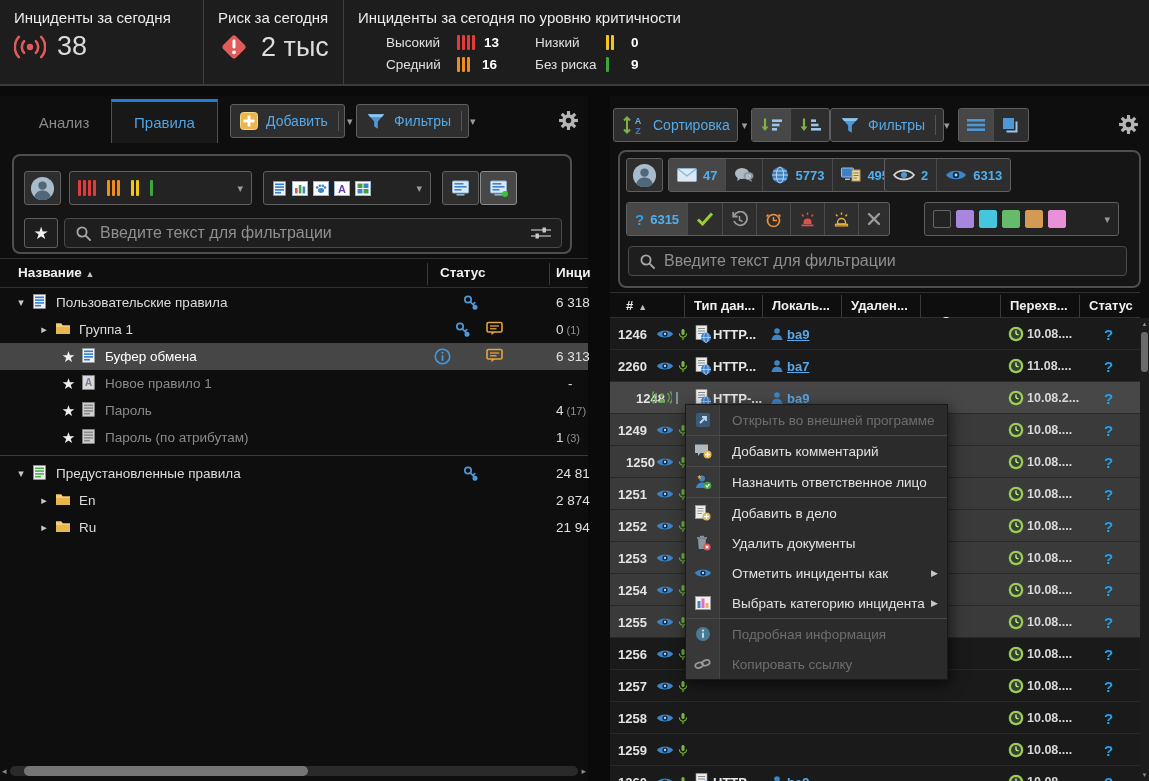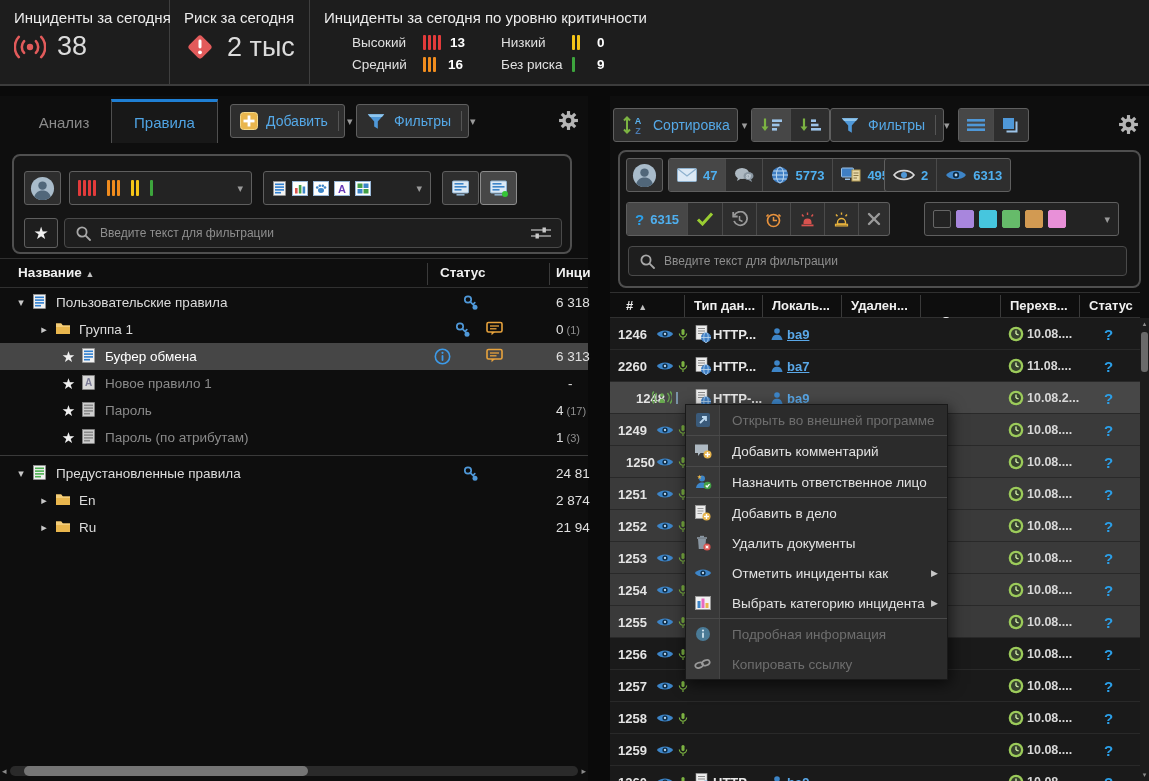--- a/index.html
+++ b/index.html
@@ -2,21 +2,21 @@
 <html><head>
 <meta charset="utf-8">
 <style>
 *{box-sizing:border-box;margin:0;padding:0}
 body{background:#000;font-family:"Liberation Sans",sans-serif}
 .screen{position:relative;width:1149px;height:781px;background:#0a0a0a;overflow:hidden;color:#ddd;font-size:14px}
 .icon{display:inline-flex;align-items:center;justify-content:center;line-height:0}
 
 .topbar{position:absolute;left:0;top:0;width:1149px;height:86px;background:#1d1d1d;border-bottom:2px solid #3c3c3c;display:flex}
 .card{padding:9px 14px;border-right:1px solid #3f3f3f;height:100%}
-.card-inc{width:170px}.card-risk{width:140px}.card-sev{flex:1;border-right:none}
+.card-inc{width:204px}.card-risk{width:140px}.card-sev{flex:1;border-right:none}
 .card-title{font-size:15px;color:#ececec;white-space:nowrap}
 .card-row{display:flex;align-items:center;gap:11px;margin-top:5px}
 .card-value{font-size:27px;color:#dcdcdc}
 .sev-grid{display:grid;grid-auto-flow:column;grid-template-rows:repeat(2,auto);gap:7px 36px;margin:9px 0 0 28px;width:max-content}
 .sev-item{display:flex;align-items:center;gap:9px;font-size:13.5px}
 .sev-label{min-width:62px;color:#e0e0e0}
 .sev-bars{display:flex;gap:2px;min-width:16px}
 .sev-bar{width:3px;height:15px;border-radius:1px}
 .sev-value{font-weight:bold;color:#fff}
 
@@ -24,21 +24,21 @@
 .btn .caret{color:#9a9a9a;font-size:11px;border-left:1px solid #555;padding-left:8px;margin-left:2px;height:20px;display:flex;align-items:center}
 .iconbtn{position:absolute;height:34px;background:#2e2e2e;border:1px solid #5f5f5f;border-radius:3px;display:flex;align-items:center;justify-content:center}
 .pressed{background:#474747;border-color:#8c8c8c}
 .grp{position:absolute;height:34px;display:flex;border:1px solid #5f5f5f;border-radius:3px;overflow:hidden;background:#2e2e2e}
 .grp>span{display:flex;align-items:center;gap:6px;padding:0 8px;border-right:1px solid #4a4a4a;color:#4fb0f0;font-weight:bold;font-size:13px}
 .grp>span:last-child{border-right:none}
 .grp .on{background:#474747}
 .dd{position:absolute;height:34px;background:#232323;border:1px solid #5f5f5f;border-radius:3px;display:flex;align-items:center;gap:5px;padding:0 8px}
 .dd .caret{margin-left:auto;color:#9a9a9a;font-size:11px}
 .search{position:absolute;height:30px;background:#1e1e1e;border:1px solid #4a4a4a;border-radius:4px;display:flex;align-items:center;gap:9px;padding:0 10px}
-.search input{flex:1;background:transparent;border:none;outline:none;color:#bbb;font-size:12px;font-family:inherit}
+.search input{flex:1;background:transparent;border:none;outline:none;color:#bbb;font-size:16px;font-family:inherit}
 .search input::placeholder{color:#8f8f8f}
 .gearbtn{position:absolute;width:24px;height:24px;display:flex;align-items:center;justify-content:center}
 
 .left-panel{position:absolute;left:0;top:96px;width:588px;height:685px;background:#0e0e0e}
 .tab{position:absolute;top:8px;height:36px;display:flex;align-items:center;justify-content:center;color:#8a8a8a;font-size:15px}
 .tab.active{top:3px;height:44px;background:#181818;border:1px solid #4f4f4f;border-bottom:none;border-top:3px solid #1f7fd4;color:#4fa3e3}
 .fbox{position:absolute;border:2px solid #4f4f4f;border-radius:8px;background:#151515}
 .ltable-head{position:absolute;left:0;top:162px;width:588px;height:30px;border-top:1px solid #303030;border-bottom:1px solid #303030;font-weight:bold;font-size:13.5px;color:#f0f0f0}
 .hcell{position:absolute;top:6px;white-space:nowrap}
 .vdiv{position:absolute;top:4px;width:1px;height:22px;background:#3a3a3a}

